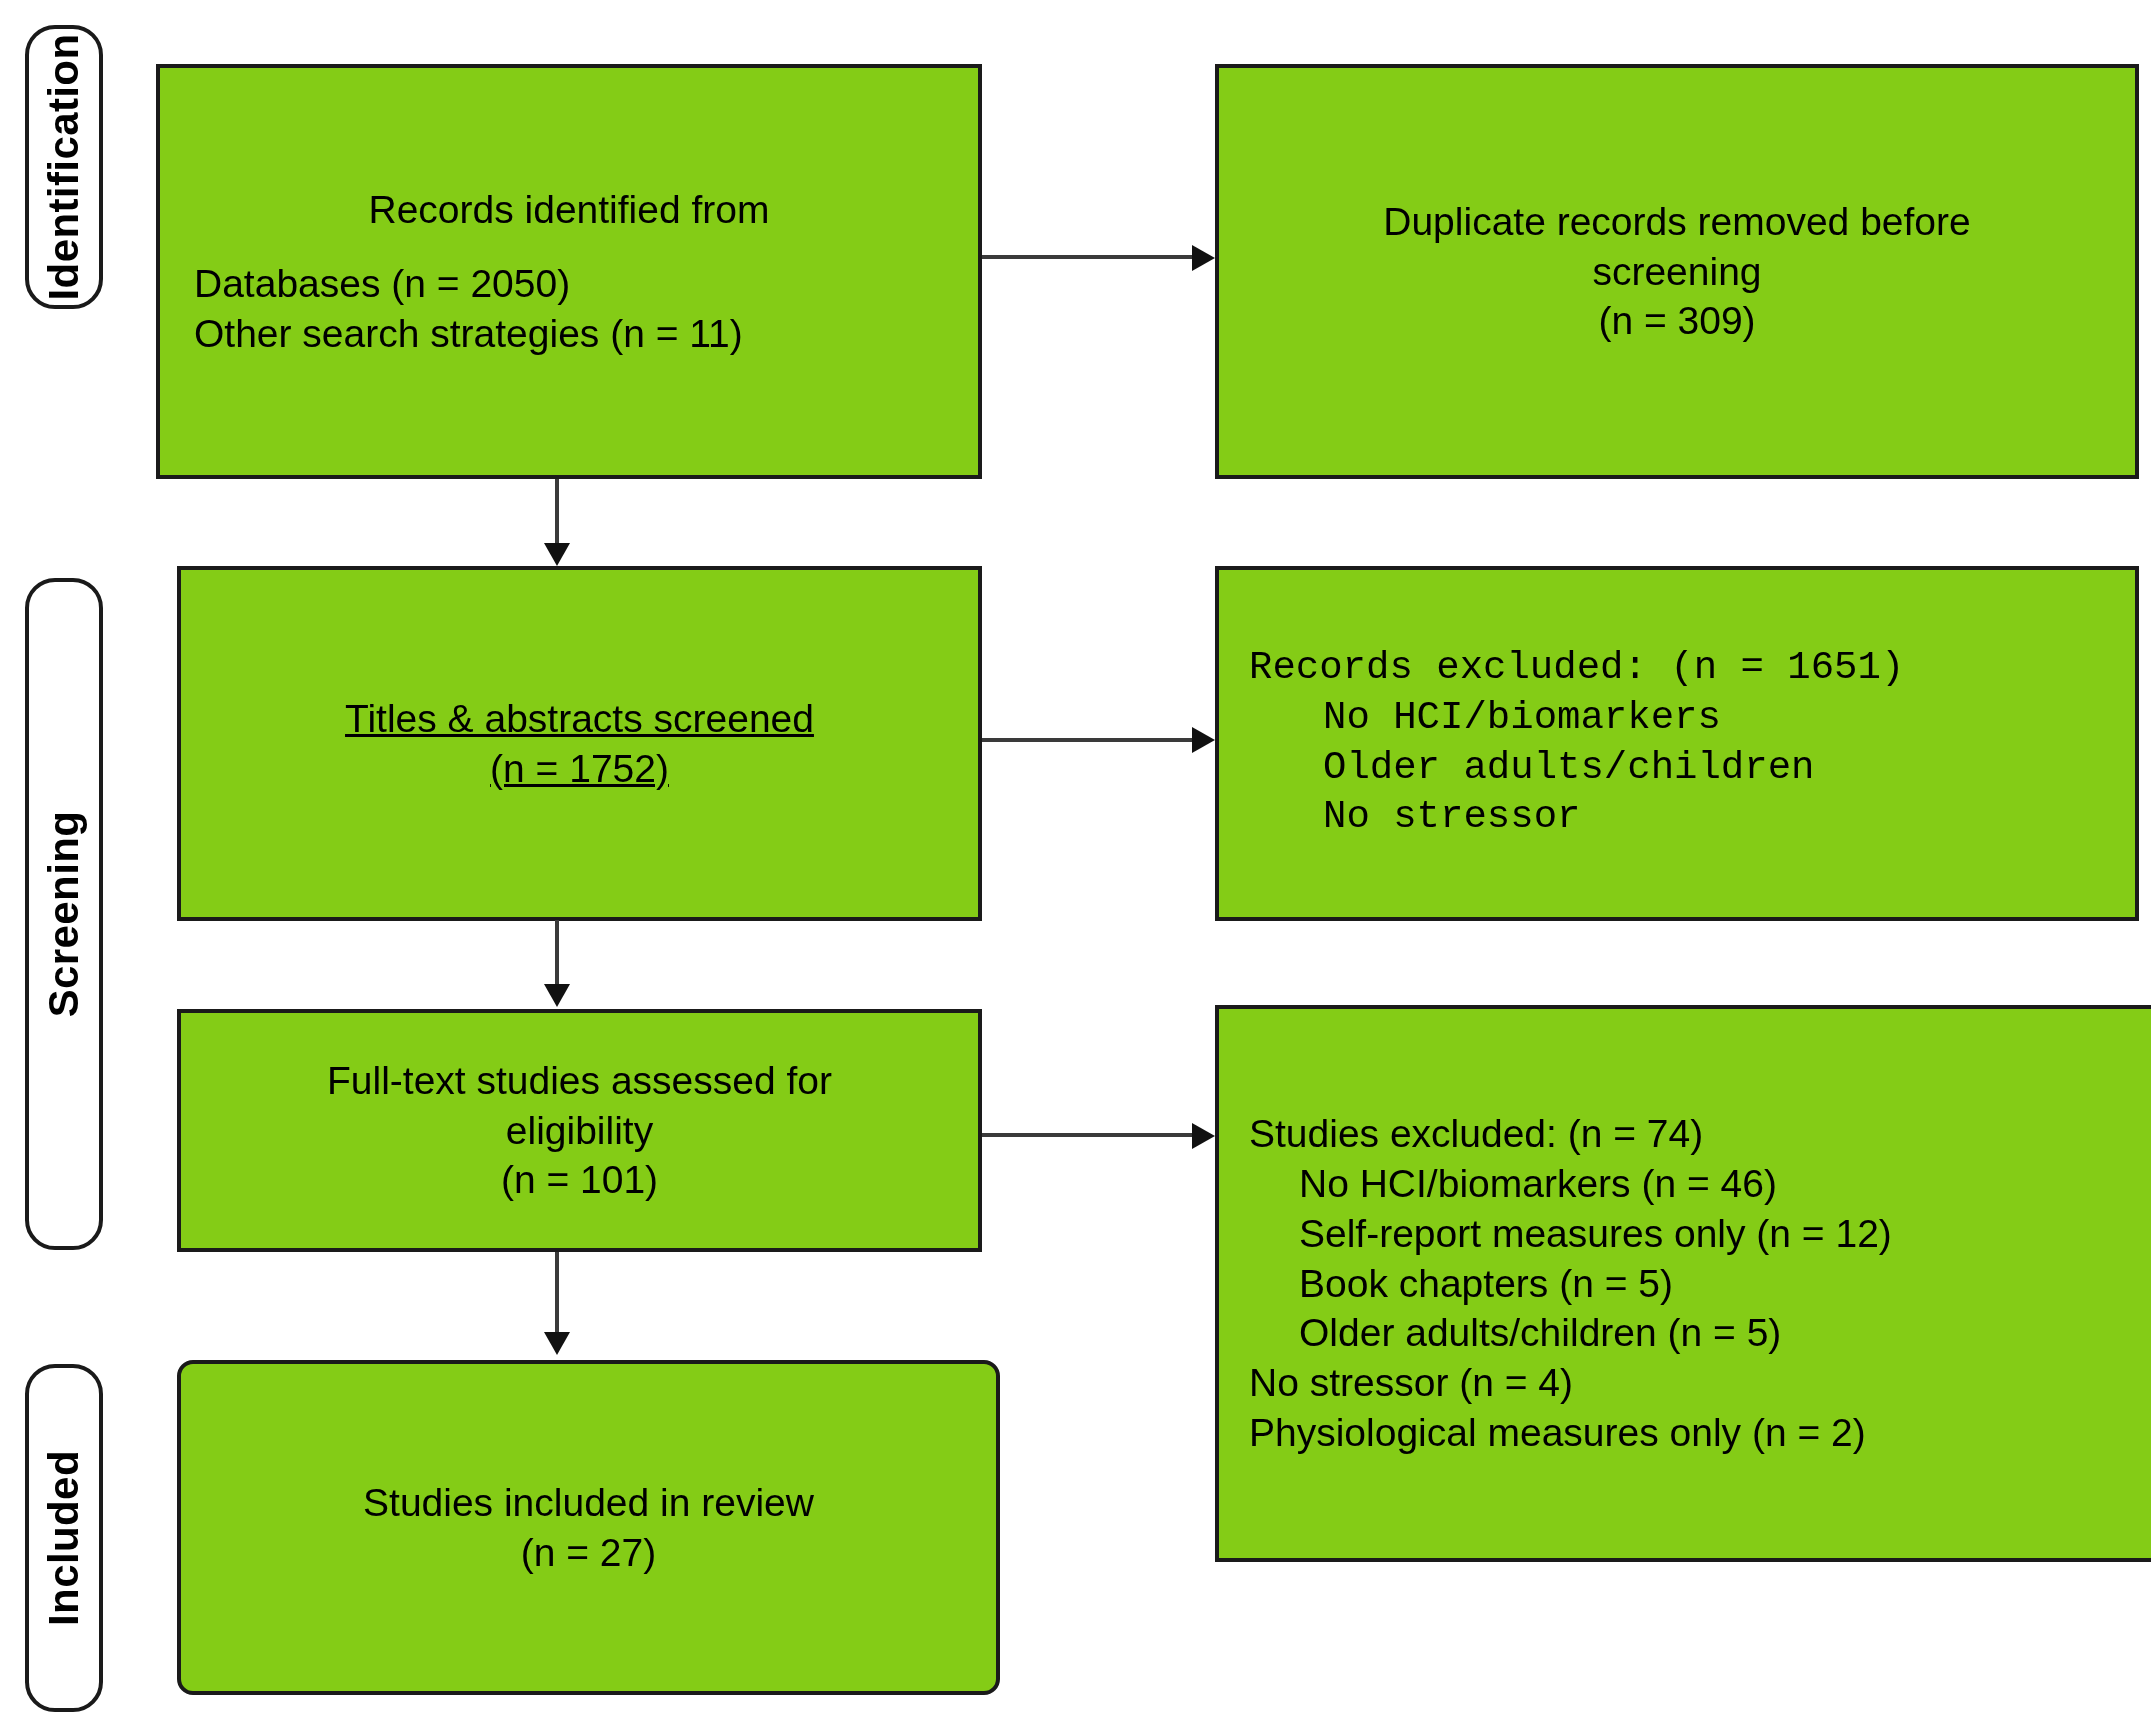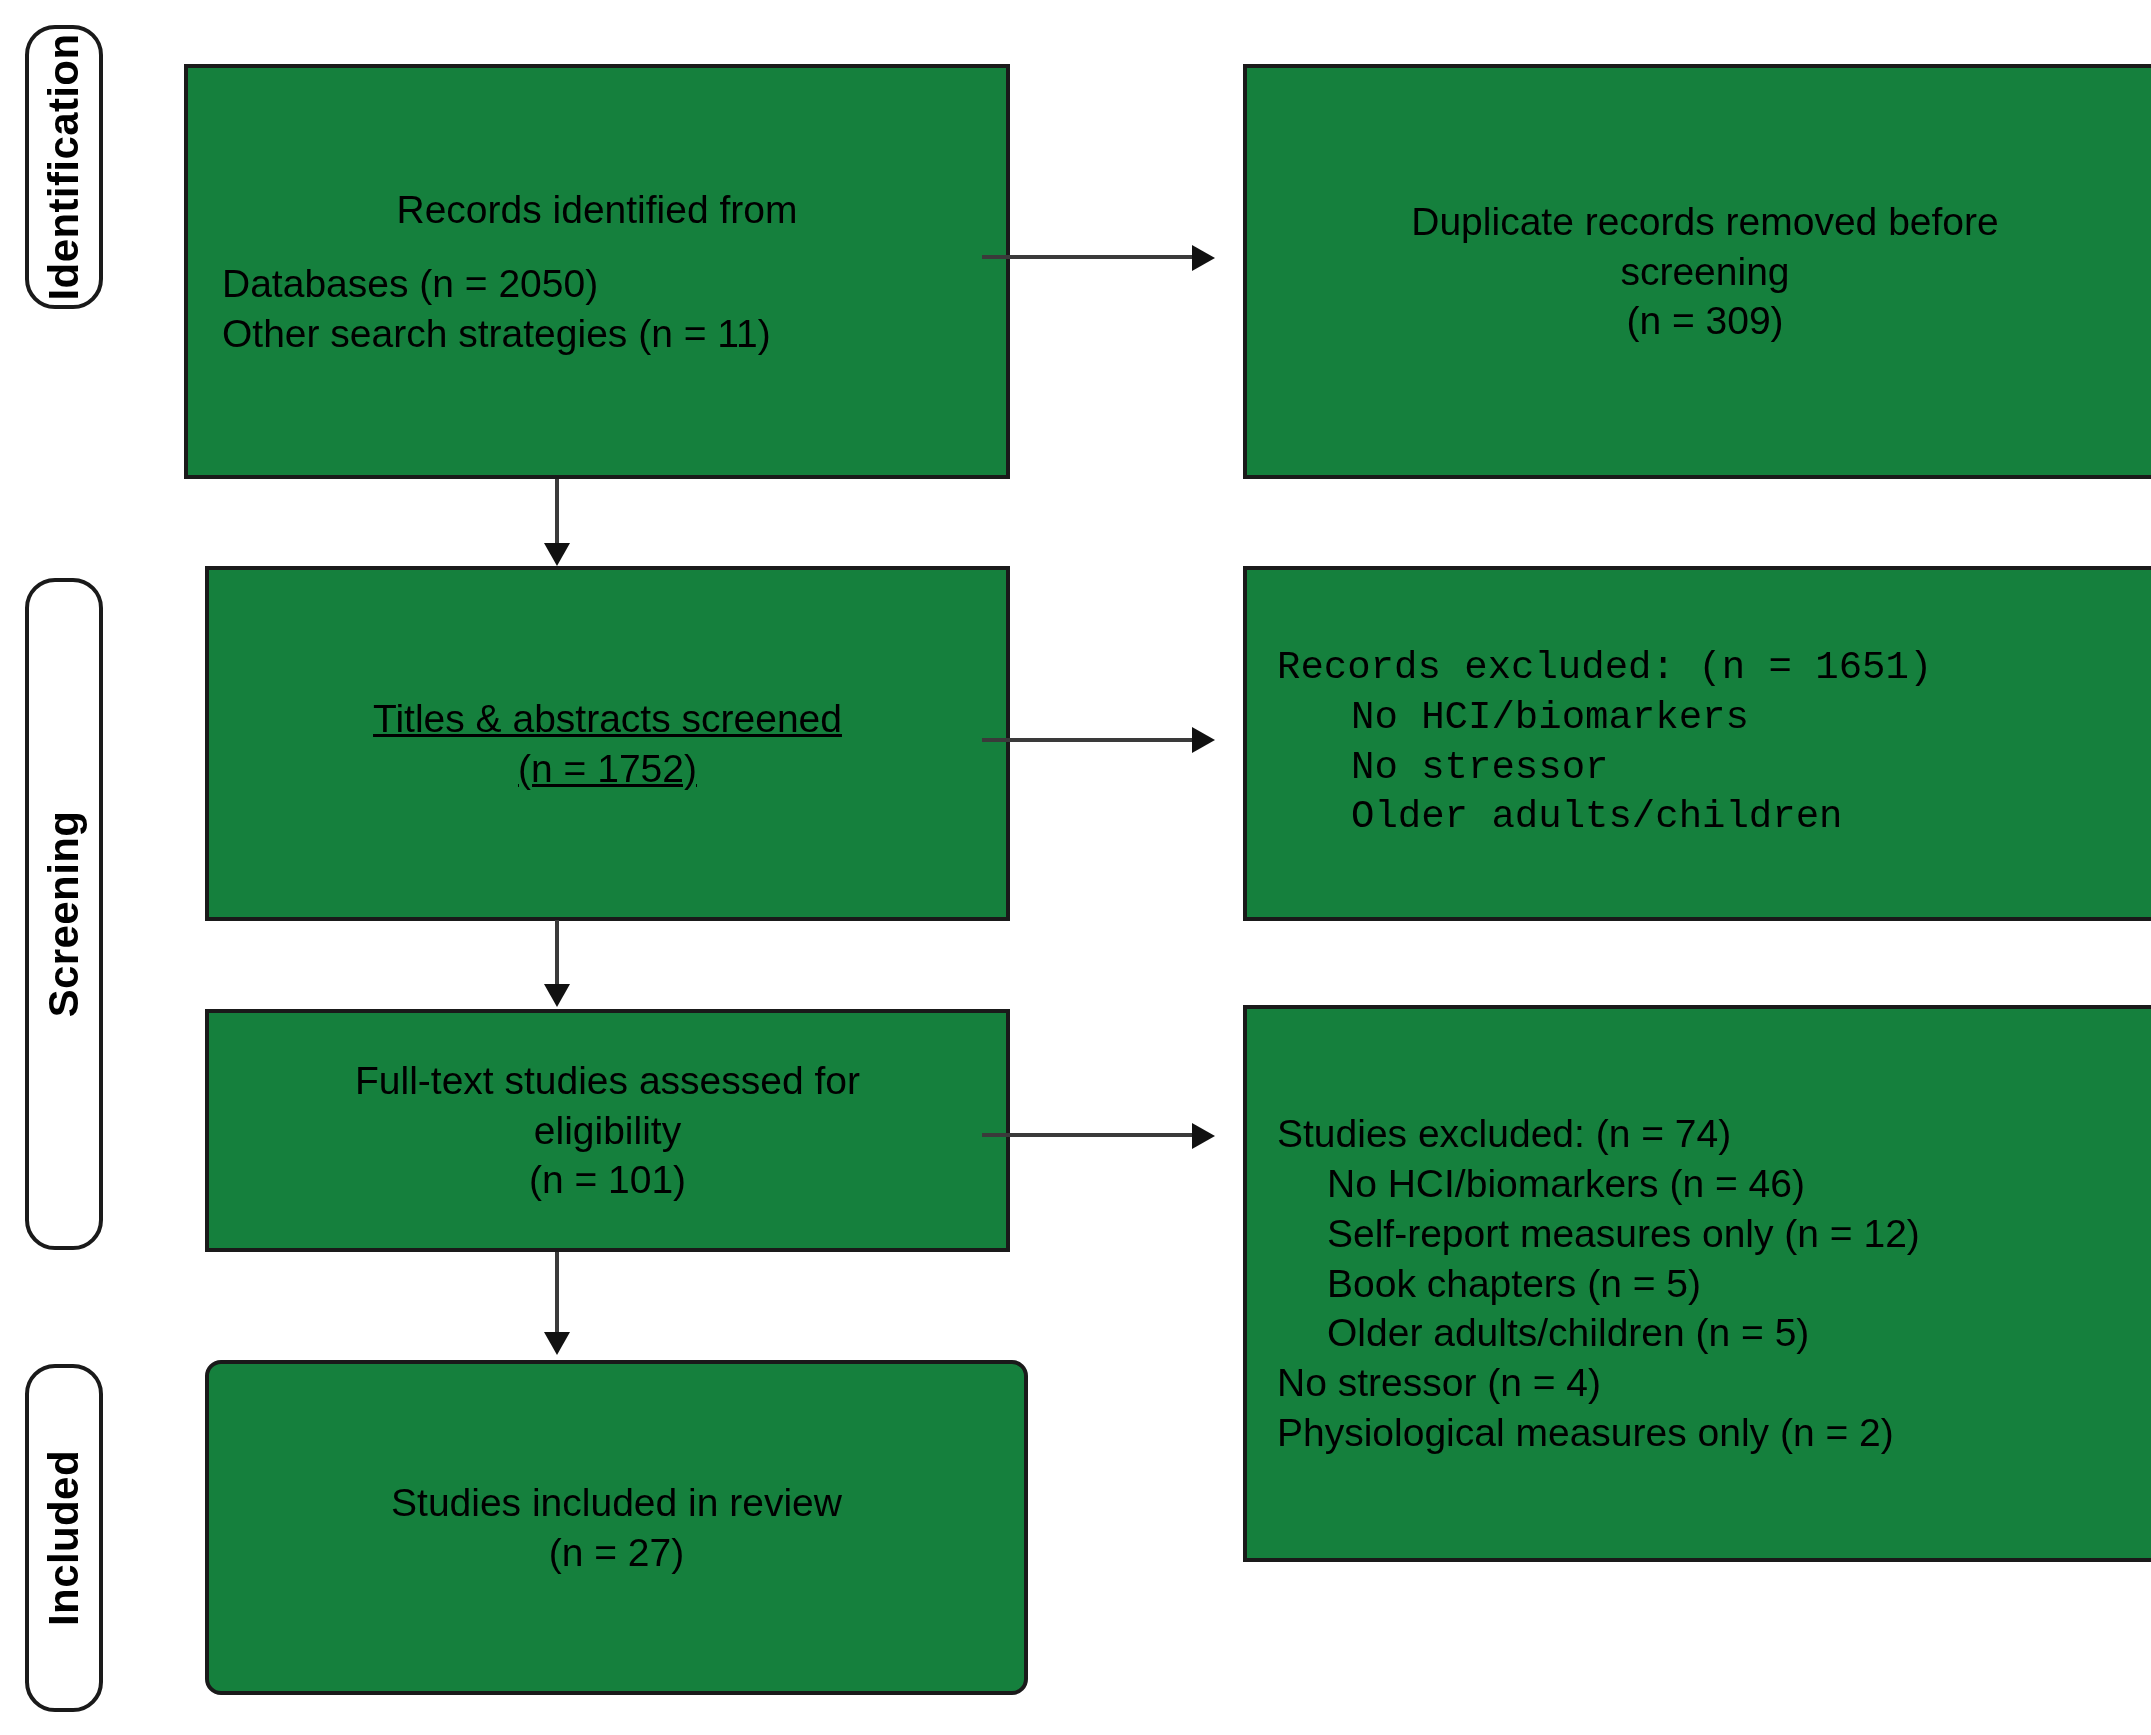--- a/index.html
+++ b/index.html
@@ -37,25 +37,24 @@
     font-size: 42px;
     letter-spacing: 0.4px;
     line-height: 1;
   }
 
   
   .flow-box {
     position: absolute;
     box-sizing: border-box;
     border: 4.4px solid #1a1a1a;
-    background: #15803d;
+    background: #84cc16;
     display: flex;
     flex-direction: column;
     justify-content: center;
-    margin-left: 28px;
   }
   .box-body {
     font-size: 39px;
     line-height: 1.28;
   }
   .center-text { text-align: center; }
   .left-text { text-align: left; }
   .box-pad-c { padding: 0 34px; }
   .box-pad-l { padding: 0 30px; }
   .italic { }
@@ -130,22 +129,22 @@
     <div class="box-body box-pad-c center-text">
       <span class="line">Titles &amp; abstracts screened</span>
       <span class="line">(n = 1752)</span>
     </div>
   </div>
 
   <div class="flow-box" style="left:1215px; top:566px; width:924px; height:355px;font-family:Liberation Mono, monospace;">
     <div class="box-body box-pad-l left-text">
       <span class="line">Records excluded: (n = 1651)</span>
       <span class="indent-2">No HCI/biomarkers</span>
+      <span class="indent-2">Older adults/children</span>
       <span class="indent-2">No stressor</span>
-      <span class="indent-2">Older adults/children</span>
     </div>
   </div>
 
   <div class="flow-box" style="left:177px; top:1009px; width:805px; height:243px;">
     <div class="box-body box-pad-c center-text">
       <span class="line">Full-text studies assessed for</span>
       <span class="line">eligibility</span>
       <span class="line">(n = 101)</span>
     </div>
   </div>

